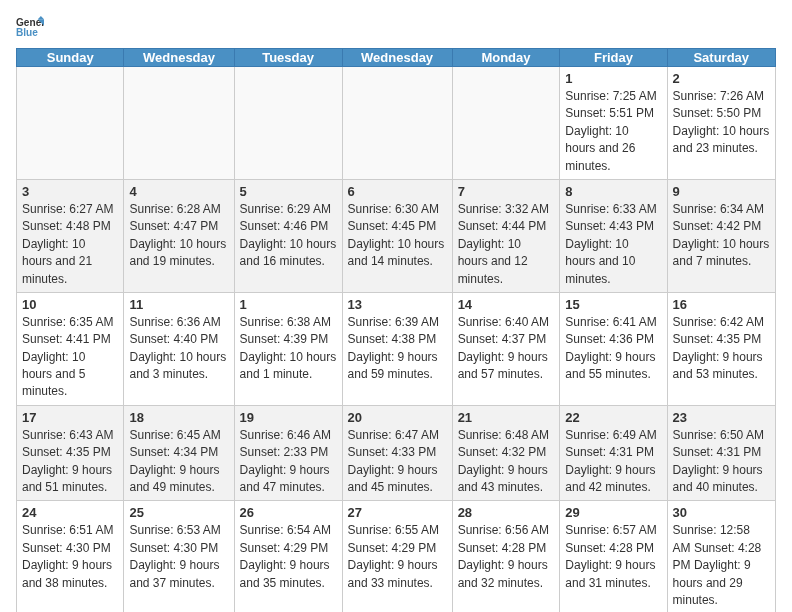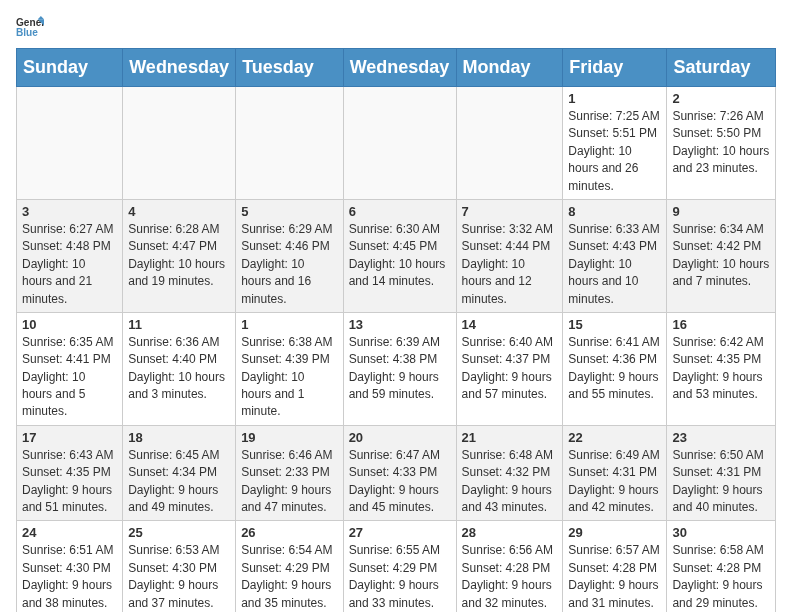--- a/index.html
+++ b/index.html
@@ -29,24 +29,24 @@
     .month-title { font-size: 34px; color: #333; font-weight: normal; }
     .location { font-size: 15px; color: #555; }
 
     .calendar {
       width: 100%;
       border-collapse: collapse;
     }
     .calendar th {
       background: #4a90c4;
       color: #fff;
-      font-size: 18px;
+      font-size: 13px;
       font-weight: bold;
-      padding: 8px 6px;
-      text-align: left;
+      padding: 1px 6px;
+      text-align: center;
       border: 1px solid #3a7ab0;
     }
     .calendar td {
       border: 1px solid #ccc;
       vertical-align: top;
       padding: 4px 5px;
       width: 113px;
       height: 80px;
       font-size: 10.5px;
       color: #333;
@@ -288,19 +288,19 @@
 Daylight: 9 hours and 32 minutes.</div>
         </td>
         <td>
           <span class="day-number">29</span>
           <div class="day-info">Sunrise: 6:57 AM
 Sunset: 4:28 PM
 Daylight: 9 hours and 31 minutes.</div>
         </td>
         <td>
           <span class="day-number">30</span>
-          <div class="day-info">Sunrise: 6:58 AM
+          <div class="day-info">Sunrise: 12:58 AM
 Sunset: 4:28 PM
 Daylight: 9 hours and 29 minutes.</div>
         </td>
       </tr>
     </tbody>
 </table>
 
 </body></html>

